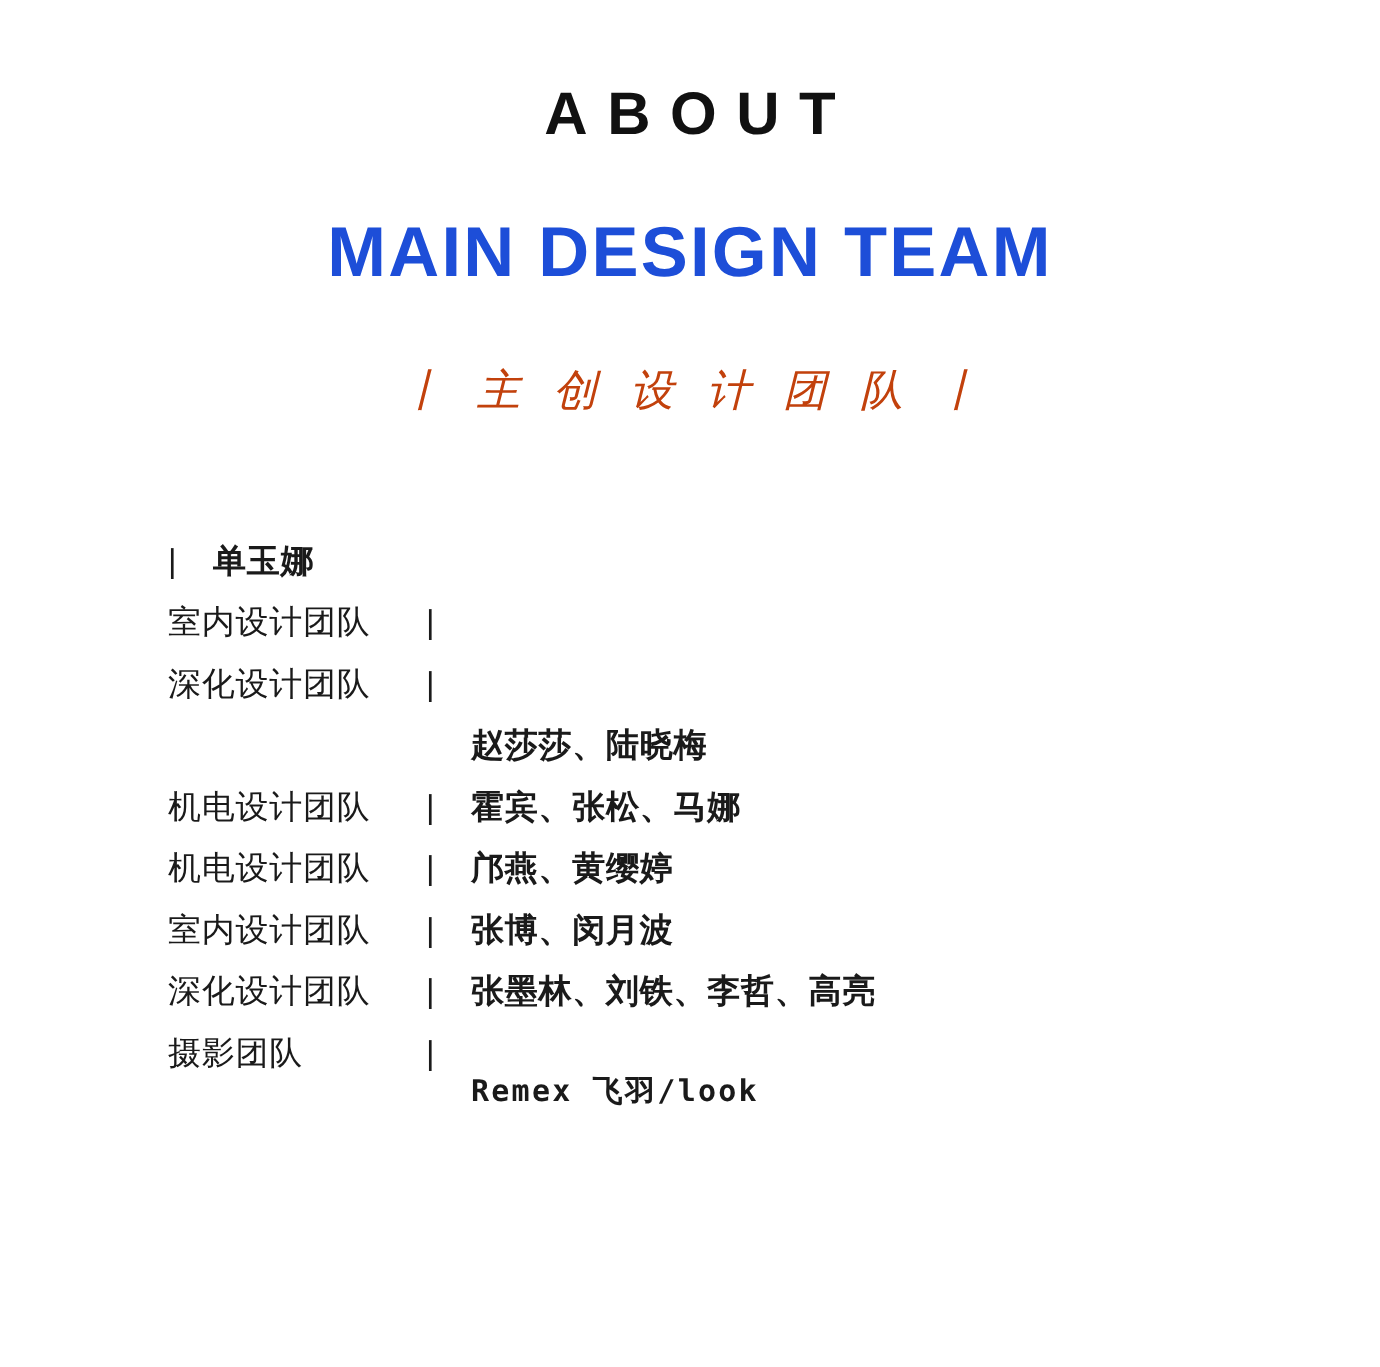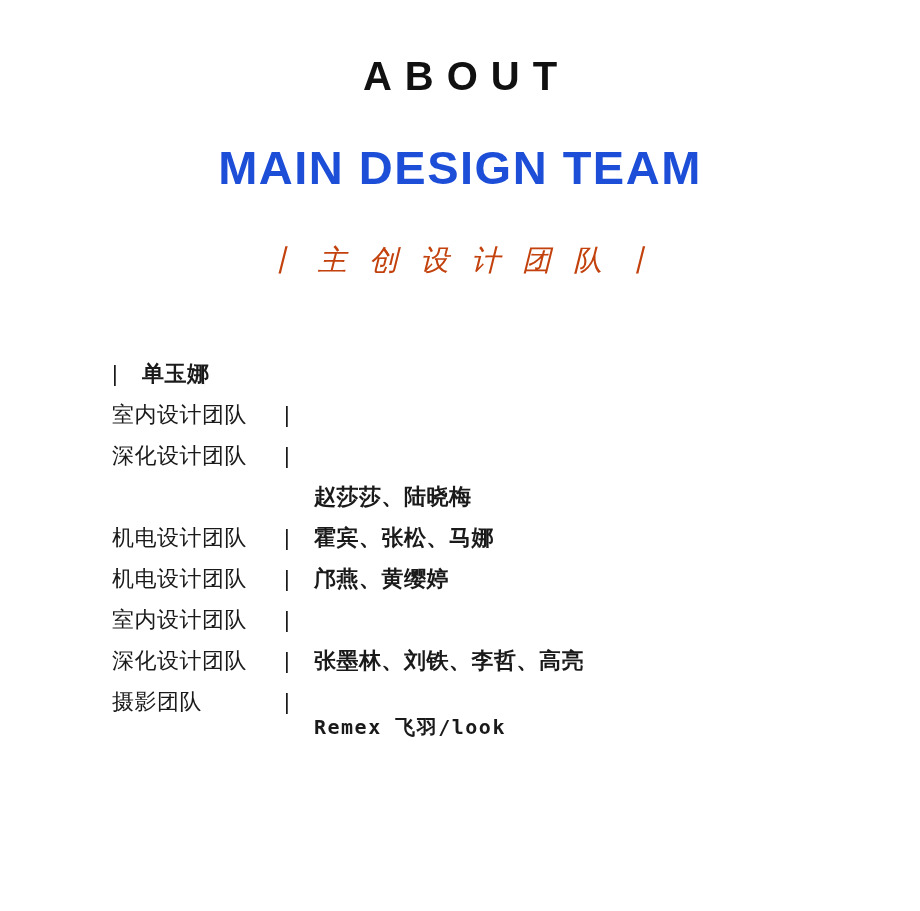--- a/index.html
+++ b/index.html
@@ -130,20 +130,21 @@
 
     <div class="credit-row">
       <span class="credit-role">机电设计团队</span>
       <span class="credit-sep">|</span>
       <span class="credit-names">邝燕、黄缨婷</span>
     </div>
 
     <div class="credit-row">
       <span class="credit-role">室内设计团队</span>
       <span class="credit-sep">|</span>
+      <span class="credit-names">张博、闵月波</span>
     </div>
 
     <div class="credit-row">
       <span class="credit-role">深化设计团队</span>
       <span class="credit-sep">|</span>
       <span class="credit-names">张墨林、刘铁、李哲、高亮</span>
     </div>
 
     <div class="credit-row">
       <span class="credit-role">摄影团队</span>

